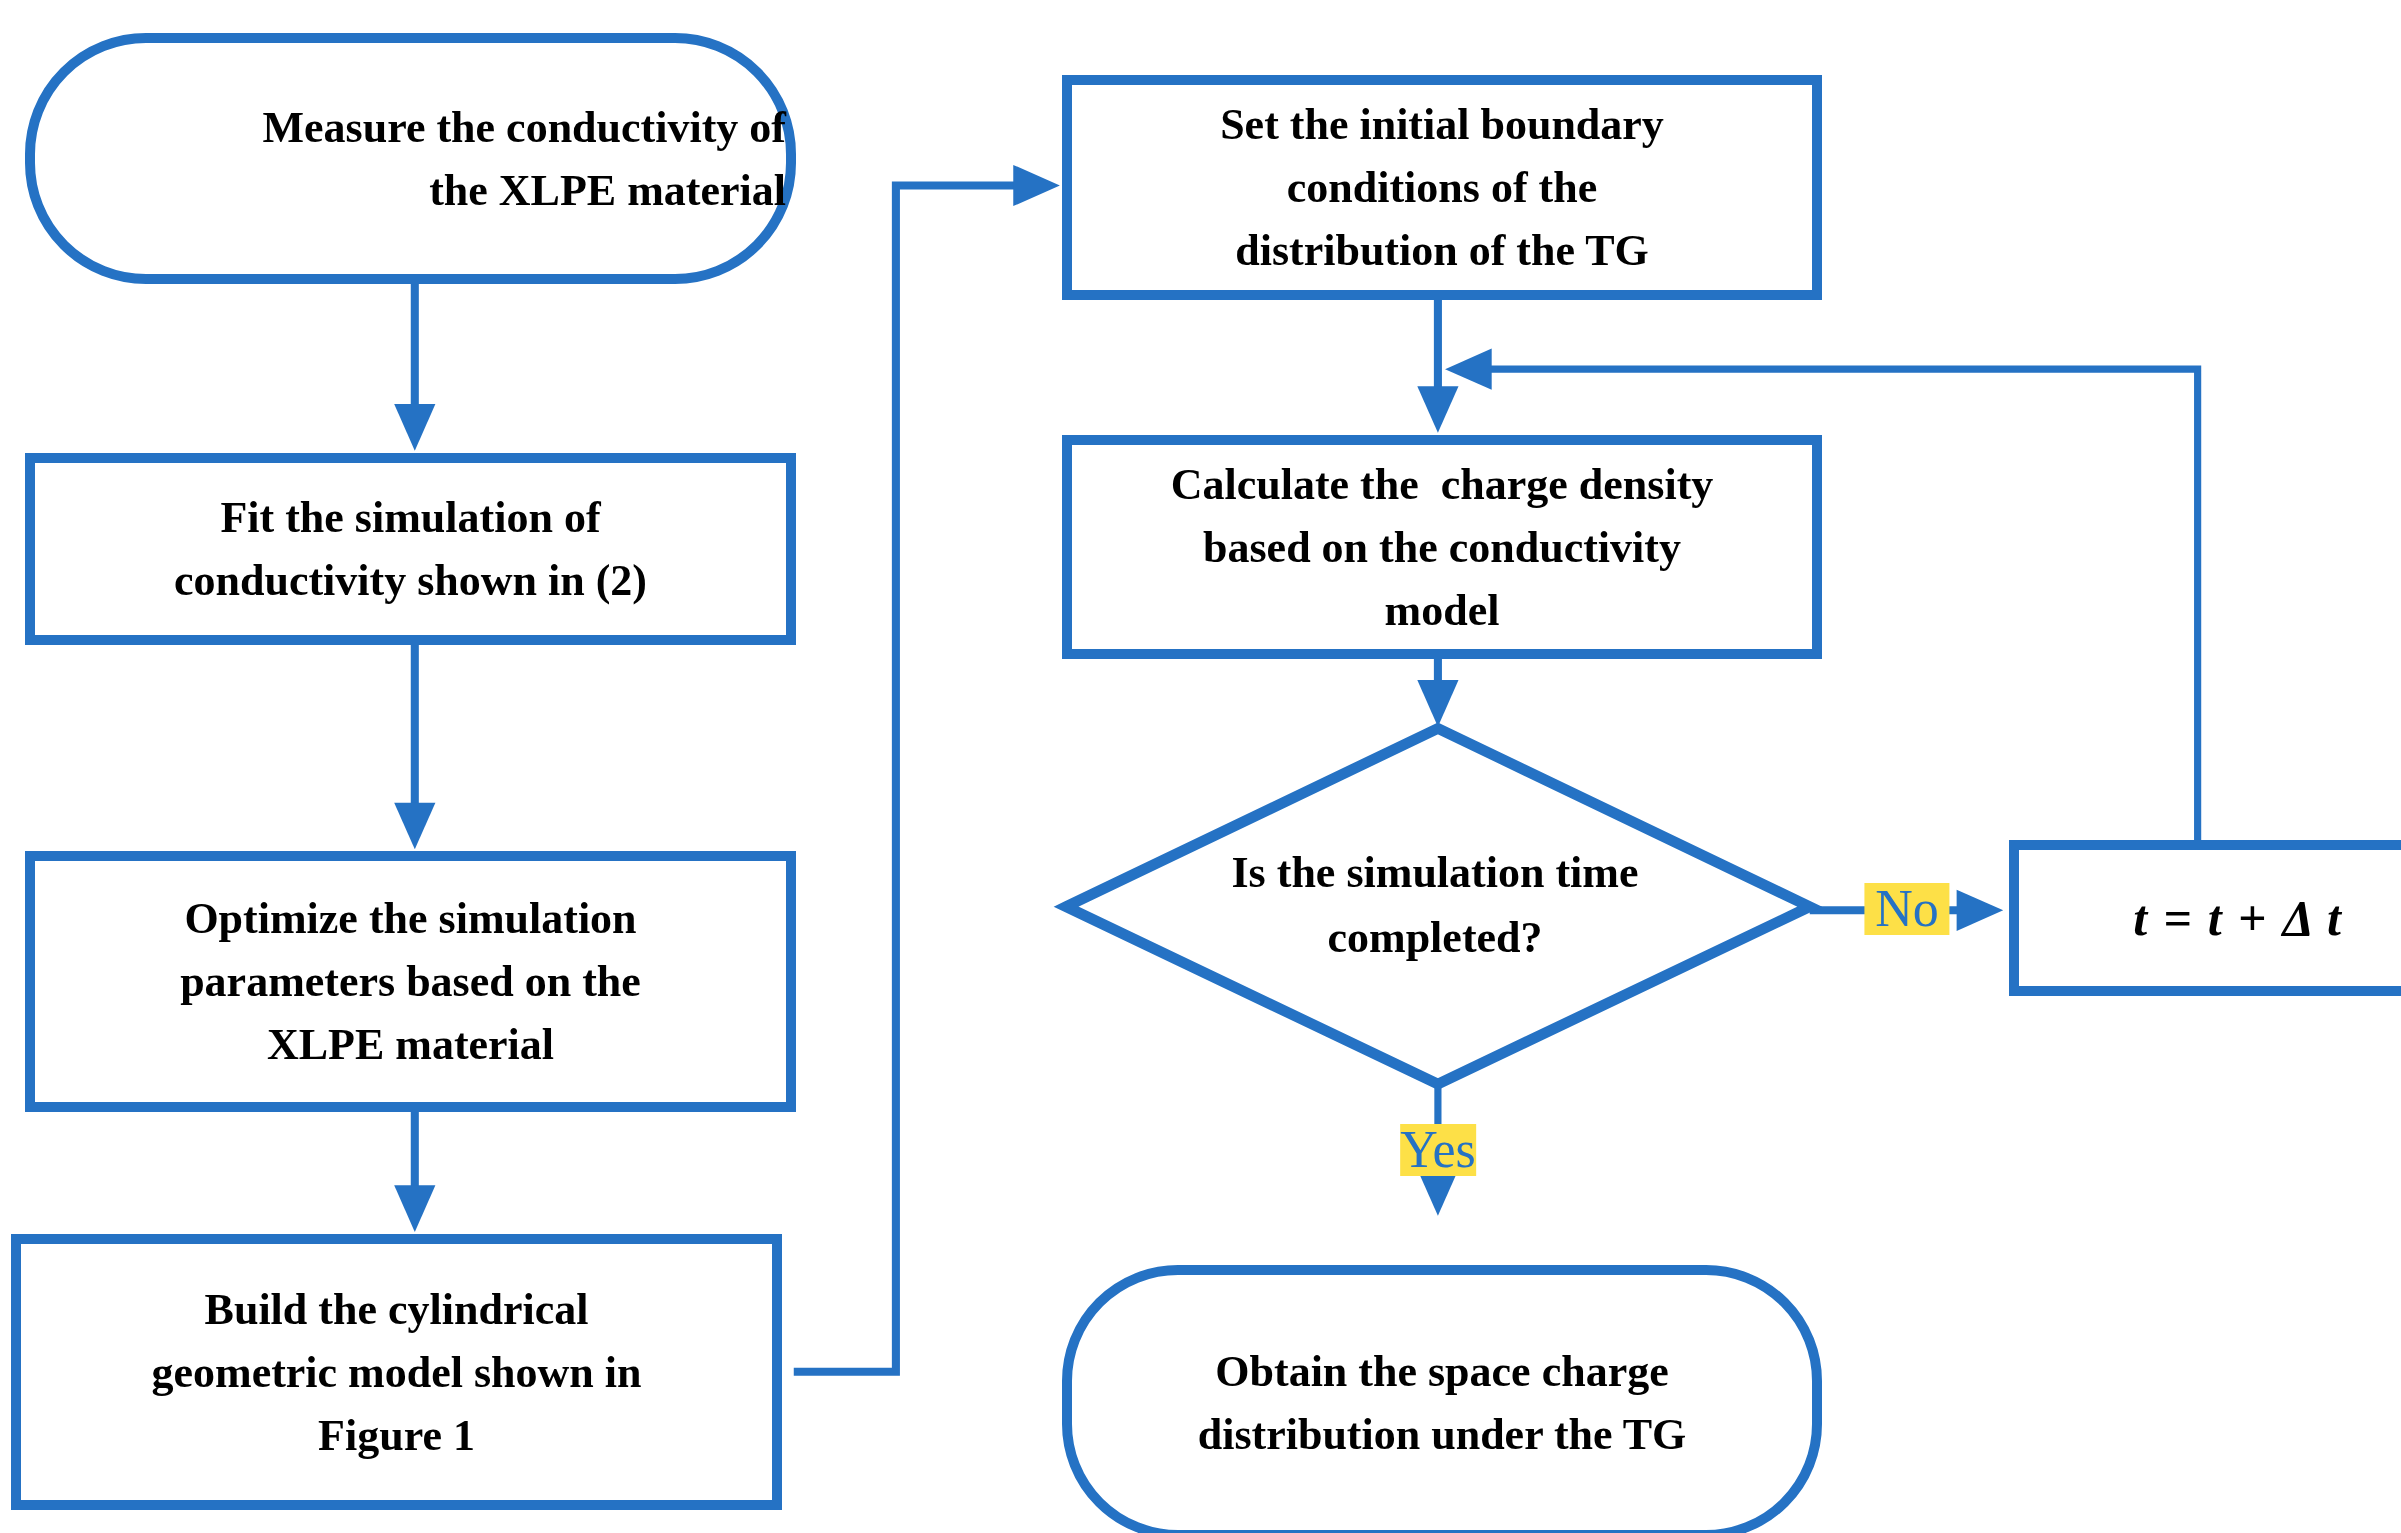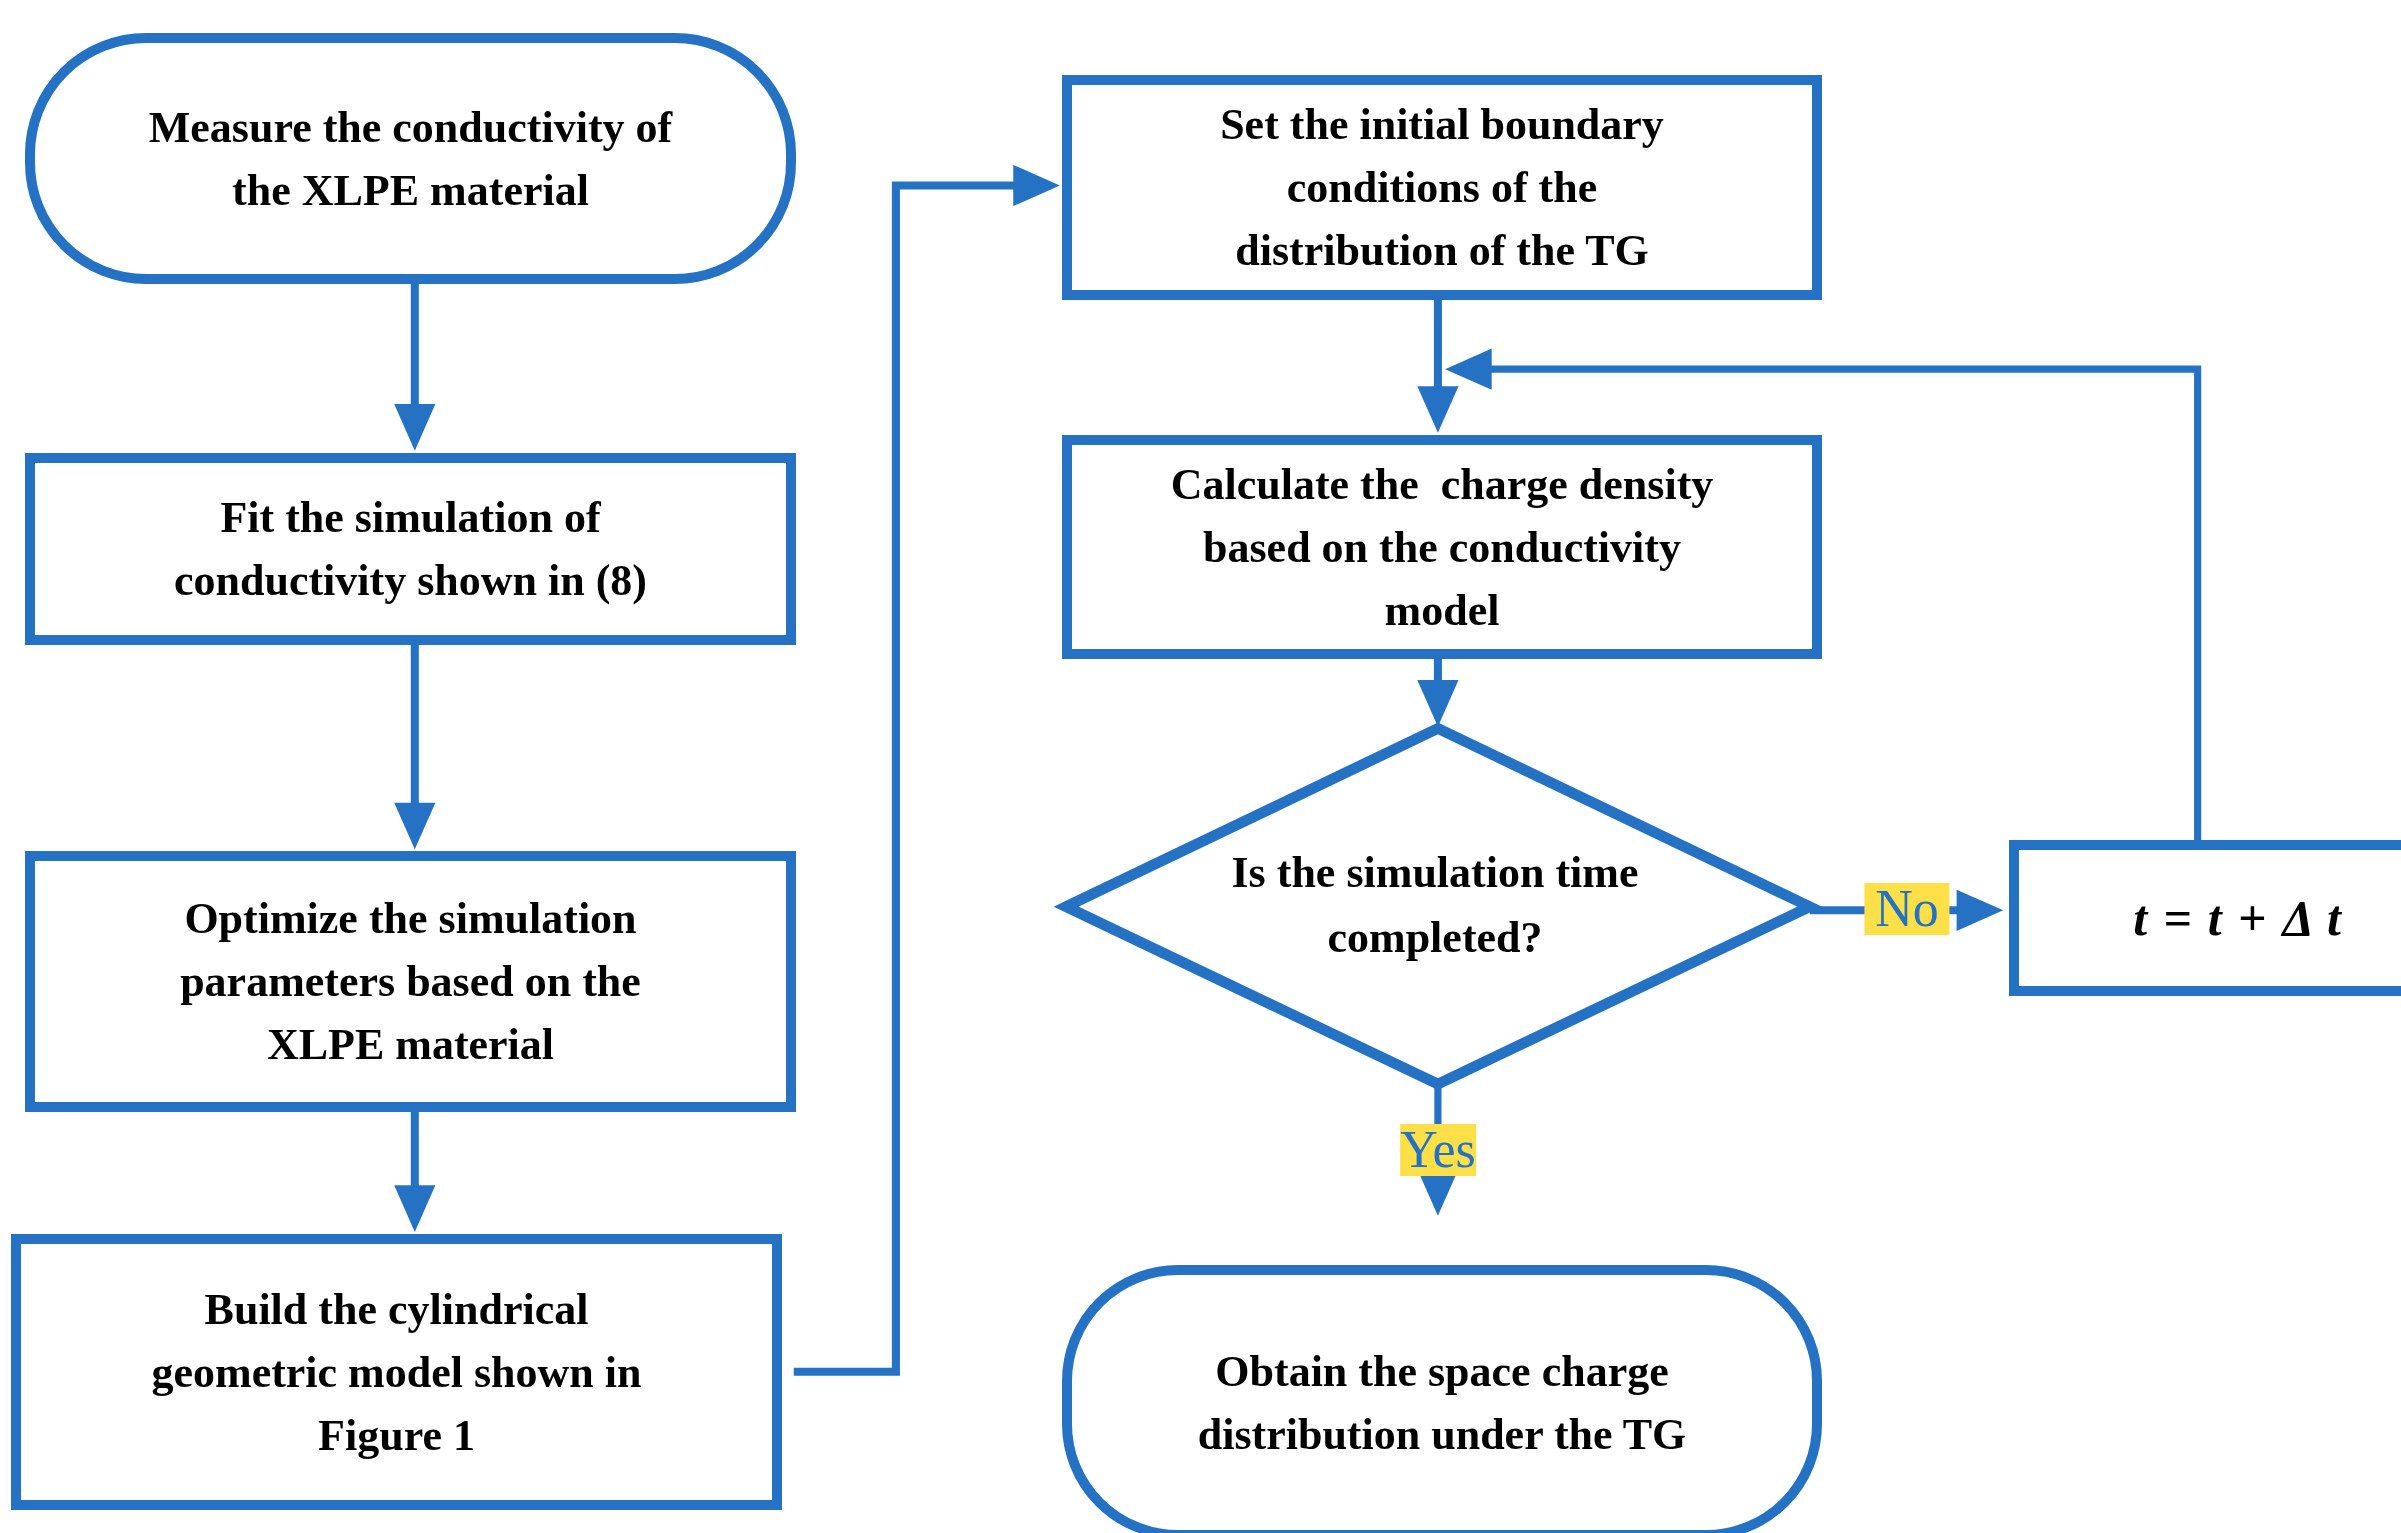--- a/index.html
+++ b/index.html
@@ -97,28 +97,28 @@
       <polygon points="440,1323 486,1323 463,1375"></polygon>
       <polygon points="1131,184 1131,230 1183,207"></polygon>
       <polygon points="1582,431 1628,431 1605,483"></polygon>
       <polygon points="1582,759 1628,759 1605,811"></polygon>
       <polygon points="2184,993 2184,1039 2236,1016"></polygon>
       <polygon points="1665,389 1665,435 1613,412"></polygon>
       <polygon points="1582,1305 1628,1305 1605,1357"></polygon>
     </g>
   </svg>
 
-  <div class="node terminator-top" style="left:25px; top:33px; width:771px; height:251px;">
+  <div class="node terminator-top" style="left:25px; top:33px; width:771px; height:251px;align-items:flex-end;">
     <div class="line">Measure the conductivity of</div>
     <div class="line">the XLPE material</div>
   </div>
 
   <div class="node" style="left:25px; top:453px; width:771px; height:192px;">
     <div class="line">Fit the simulation of</div>
-    <div class="line">conductivity shown in (8)</div>
+    <div class="line">conductivity shown in (2)</div>
   </div>
 
   <div class="node" style="left:25px; top:851px; width:771px; height:261px;">
     <div class="line">Optimize the simulation</div>
     <div class="line">parameters based on the</div>
     <div class="line">XLPE material</div>
   </div>
 
   <div class="node" style="left:11px; top:1234px; width:771px; height:276px;">
     <div class="line">Build the cylindrical</div>

